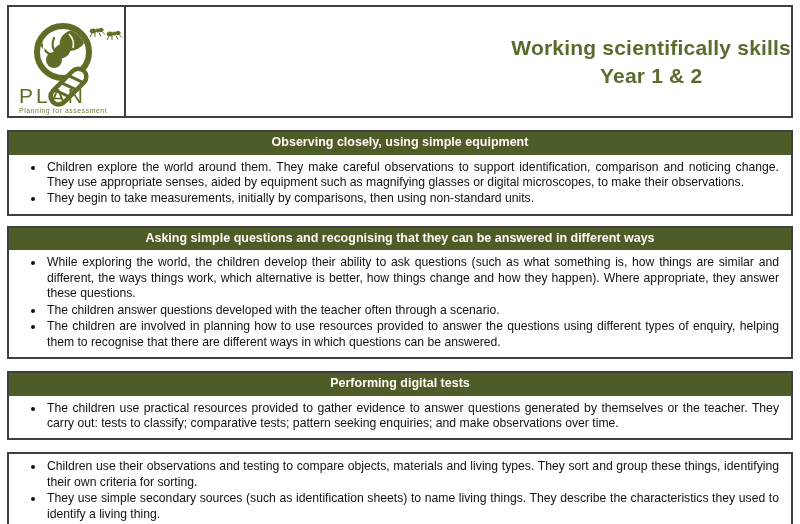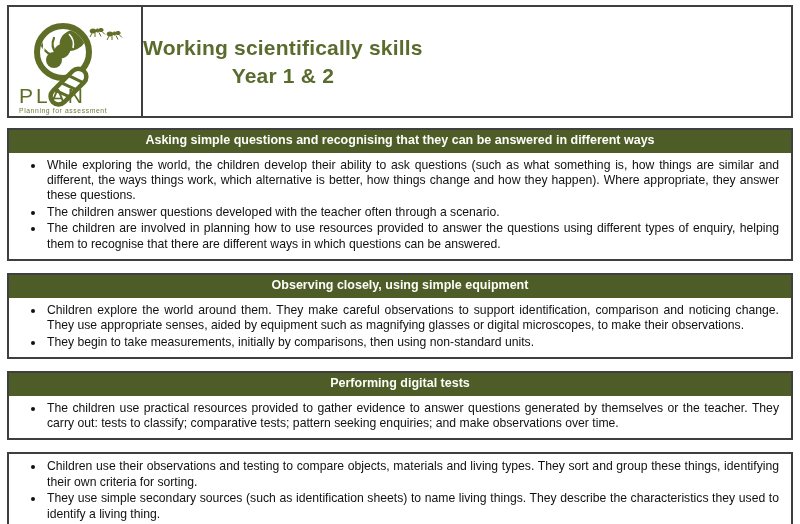--- a/index.html
+++ b/index.html
@@ -7,26 +7,26 @@
     width:800px; height:524px; box-sizing:border-box;
     padding:5px 7px; background:#ffffff; overflow:hidden;
     font-family:"Liberation Sans", sans-serif; color:#111;
   }
   
   .top-box {
     display:flex; border:2px solid #3f3f3f; height:113px;
     box-sizing:border-box; background:#fff;
   }
   .logo-cell {
-    width:134px; box-sizing:border-box; border-right:2px solid #3f3f3f;
+    width:117px; box-sizing:border-box; border-right:2px solid #3f3f3f;
     padding:3px 2px 0 4px; overflow:hidden;
   }
   .title-cell {
     flex:1; display:flex; flex-direction:column;
-    justify-content:center; align-items:flex-start;
+    justify-content:center; align-items:flex-end;
   }
   .doc-title {
     color:#5a6b2e; font-weight:bold; font-size:21px; line-height:1.32;
     text-align:center; letter-spacing:0.2px;
   }
   
   .section {
     border:2px solid #3f3f3f; margin-top:12px; background:#fff;
     box-sizing:border-box;
   }
@@ -92,37 +92,37 @@
       </svg>
     </div>
     <div class="title-cell">
       <div class="doc-title">
         <div>Working scientifically skills</div>
         <div>Year 1 &amp; 2</div>
       </div>
     </div>
   </div>
 
+  <div class="section">
+    <div class="sec-bar">Observing closely, using simple equipment</div>
+    <div class="sec-body">
+      <ul>
+        <li>Children explore the world around them. They make careful observations to support identification, comparison and noticing change. They use appropriate senses, aided by equipment such as magnifying glasses or digital microscopes, to make their observations.</li>
+        <li>They begin to take measurements, initially by comparisons, then using non-standard units.</li>
+      </ul>
+    </div>
+  </div>
+
   <div class="section first">
     <div class="sec-bar">Asking simple questions and recognising that they can be answered in different ways</div>
     <div class="sec-body">
       <ul>
         <li>While exploring the world, the children develop their ability to ask questions (such as what something is, how things are similar and different, the ways things work, which alternative is better, how things change and how they happen). Where appropriate, they answer these questions.</li>
         <li>The children answer questions developed with the teacher often through a scenario.</li>
         <li>The children are involved in planning how to use resources provided to answer the questions using different types of enquiry, helping them to recognise that there are different ways in which questions can be answered.</li>
-      </ul>
-    </div>
-  </div>
-
-  <div class="section">
-    <div class="sec-bar">Observing closely, using simple equipment</div>
-    <div class="sec-body">
-      <ul>
-        <li>Children explore the world around them. They make careful observations to support identification, comparison and noticing change. They use appropriate senses, aided by equipment such as magnifying glasses or digital microscopes, to make their observations.</li>
-        <li>They begin to take measurements, initially by comparisons, then using non-standard units.</li>
       </ul>
     </div>
   </div>
 
   <div class="section">
     <div class="sec-bar">Performing digital tests</div>
     <div class="sec-body">
       <ul>
         <li>The children use practical resources provided to gather evidence to answer questions generated by themselves or the teacher. They carry out: tests to classify; comparative tests; pattern seeking enquiries; and make observations over time.</li>
       </ul>

